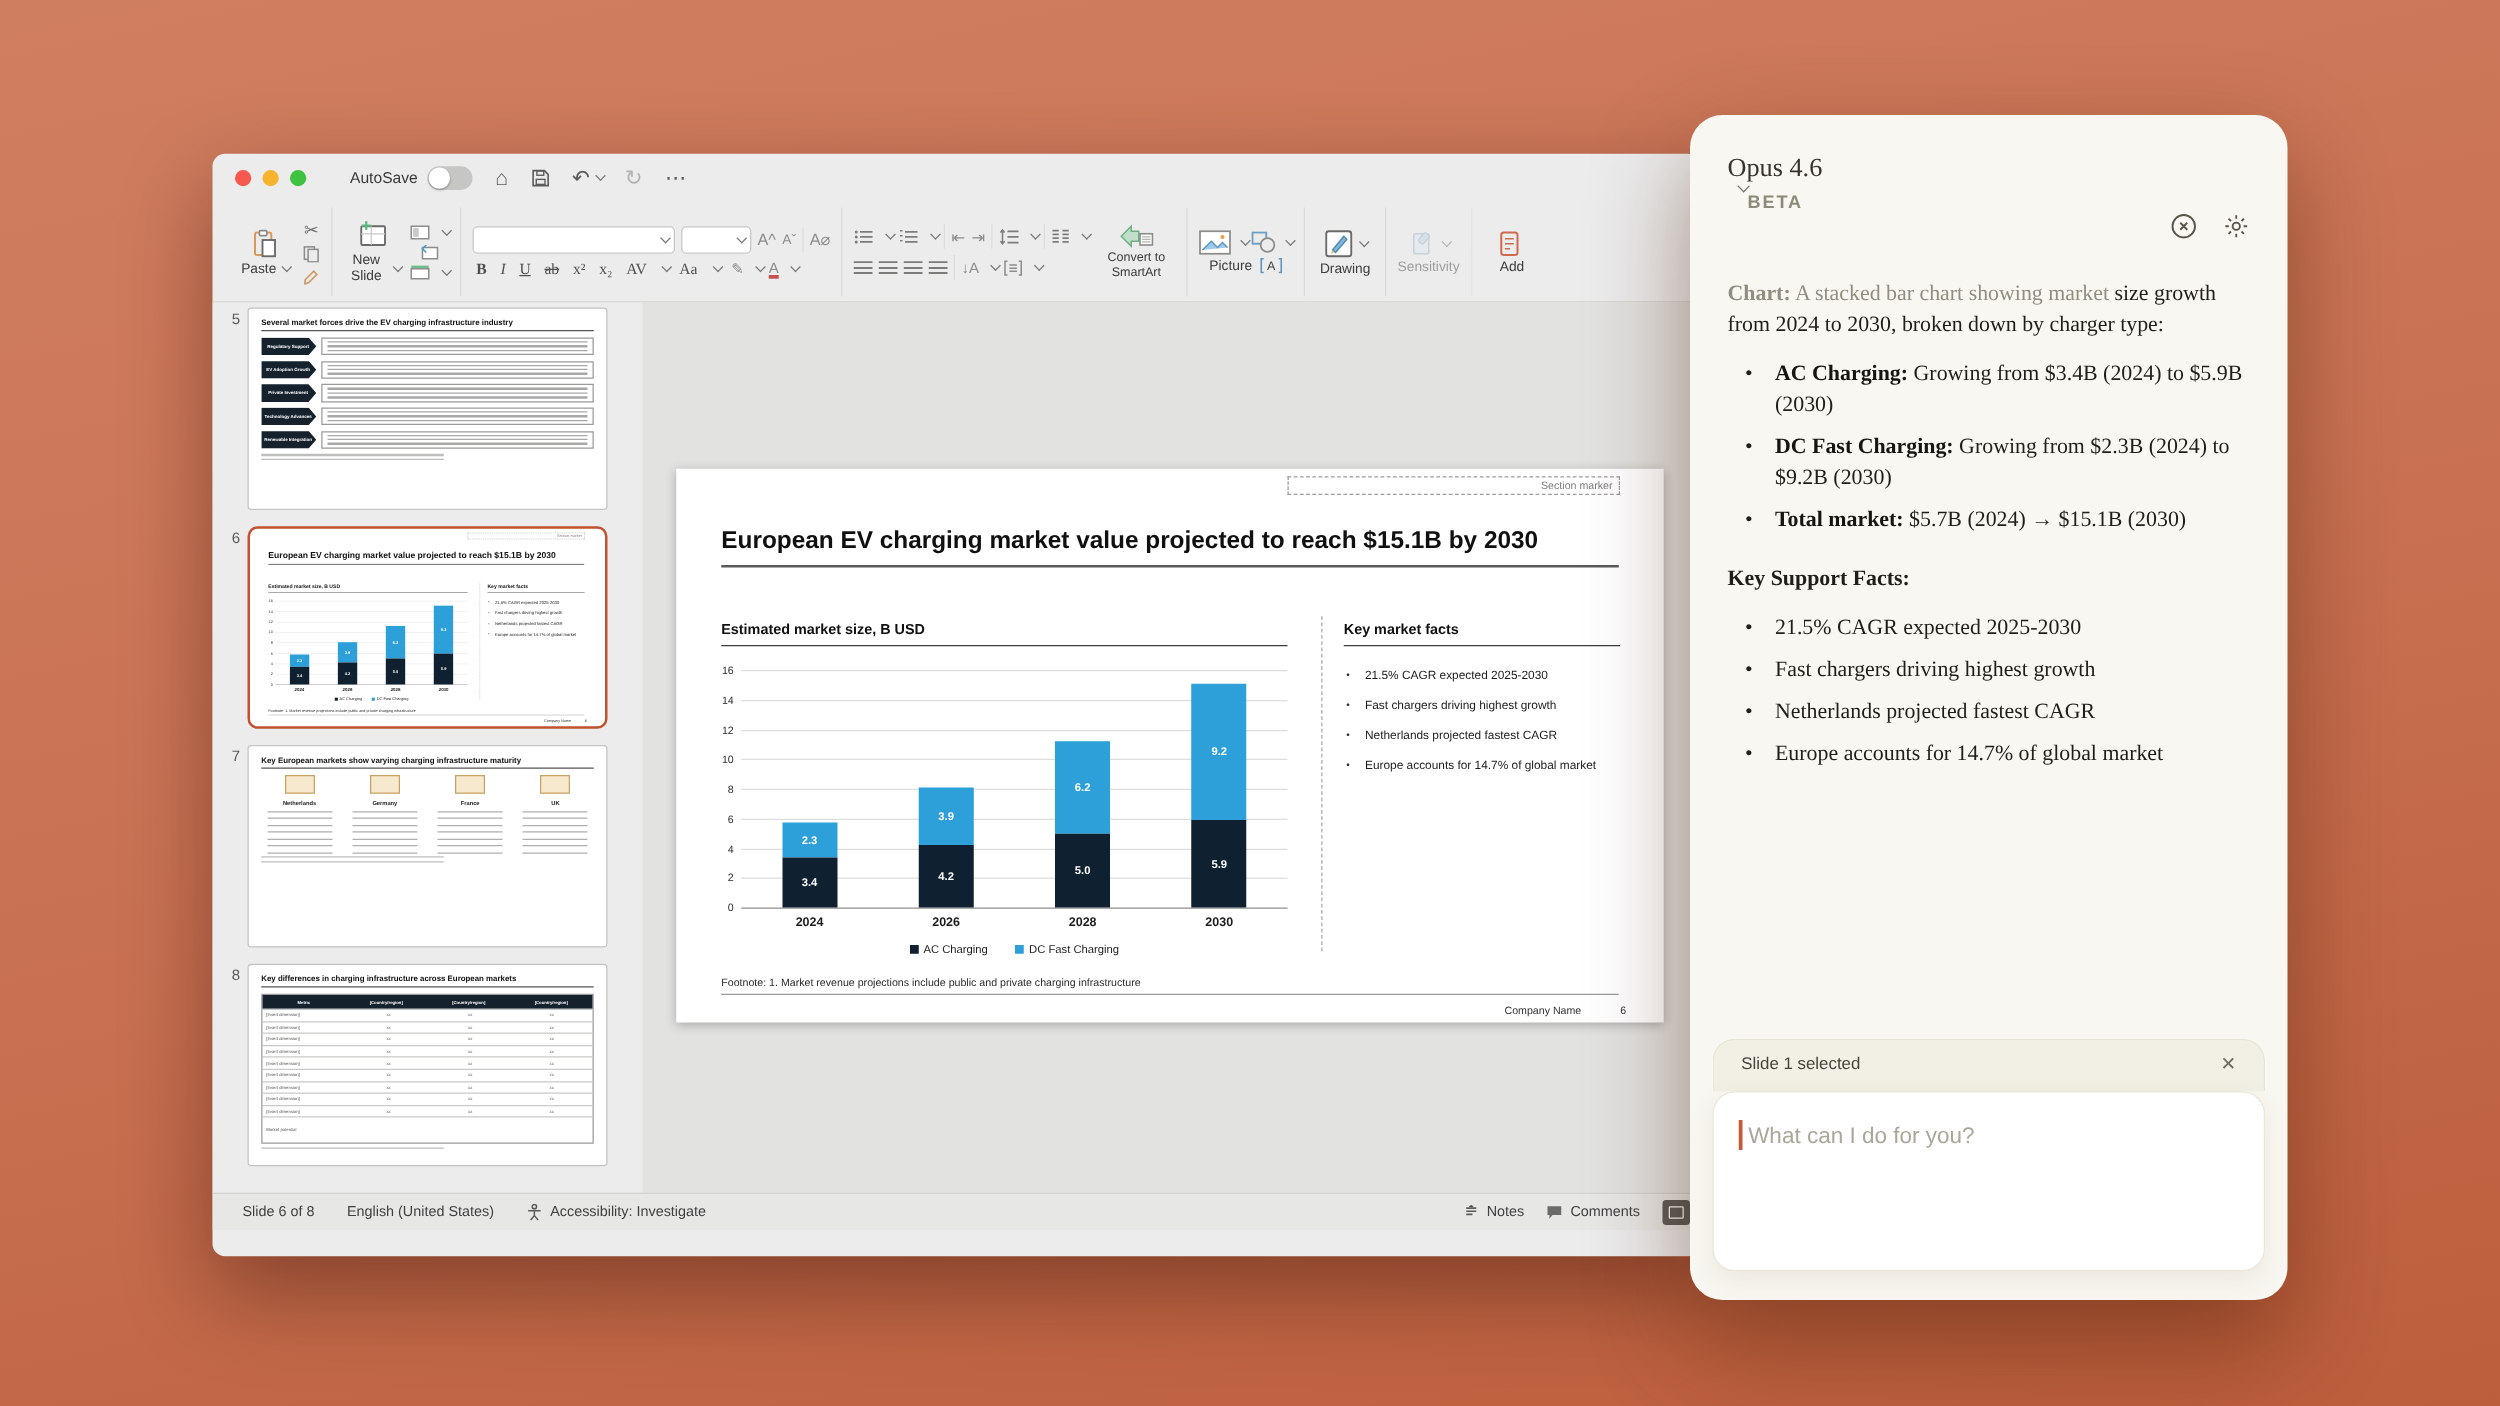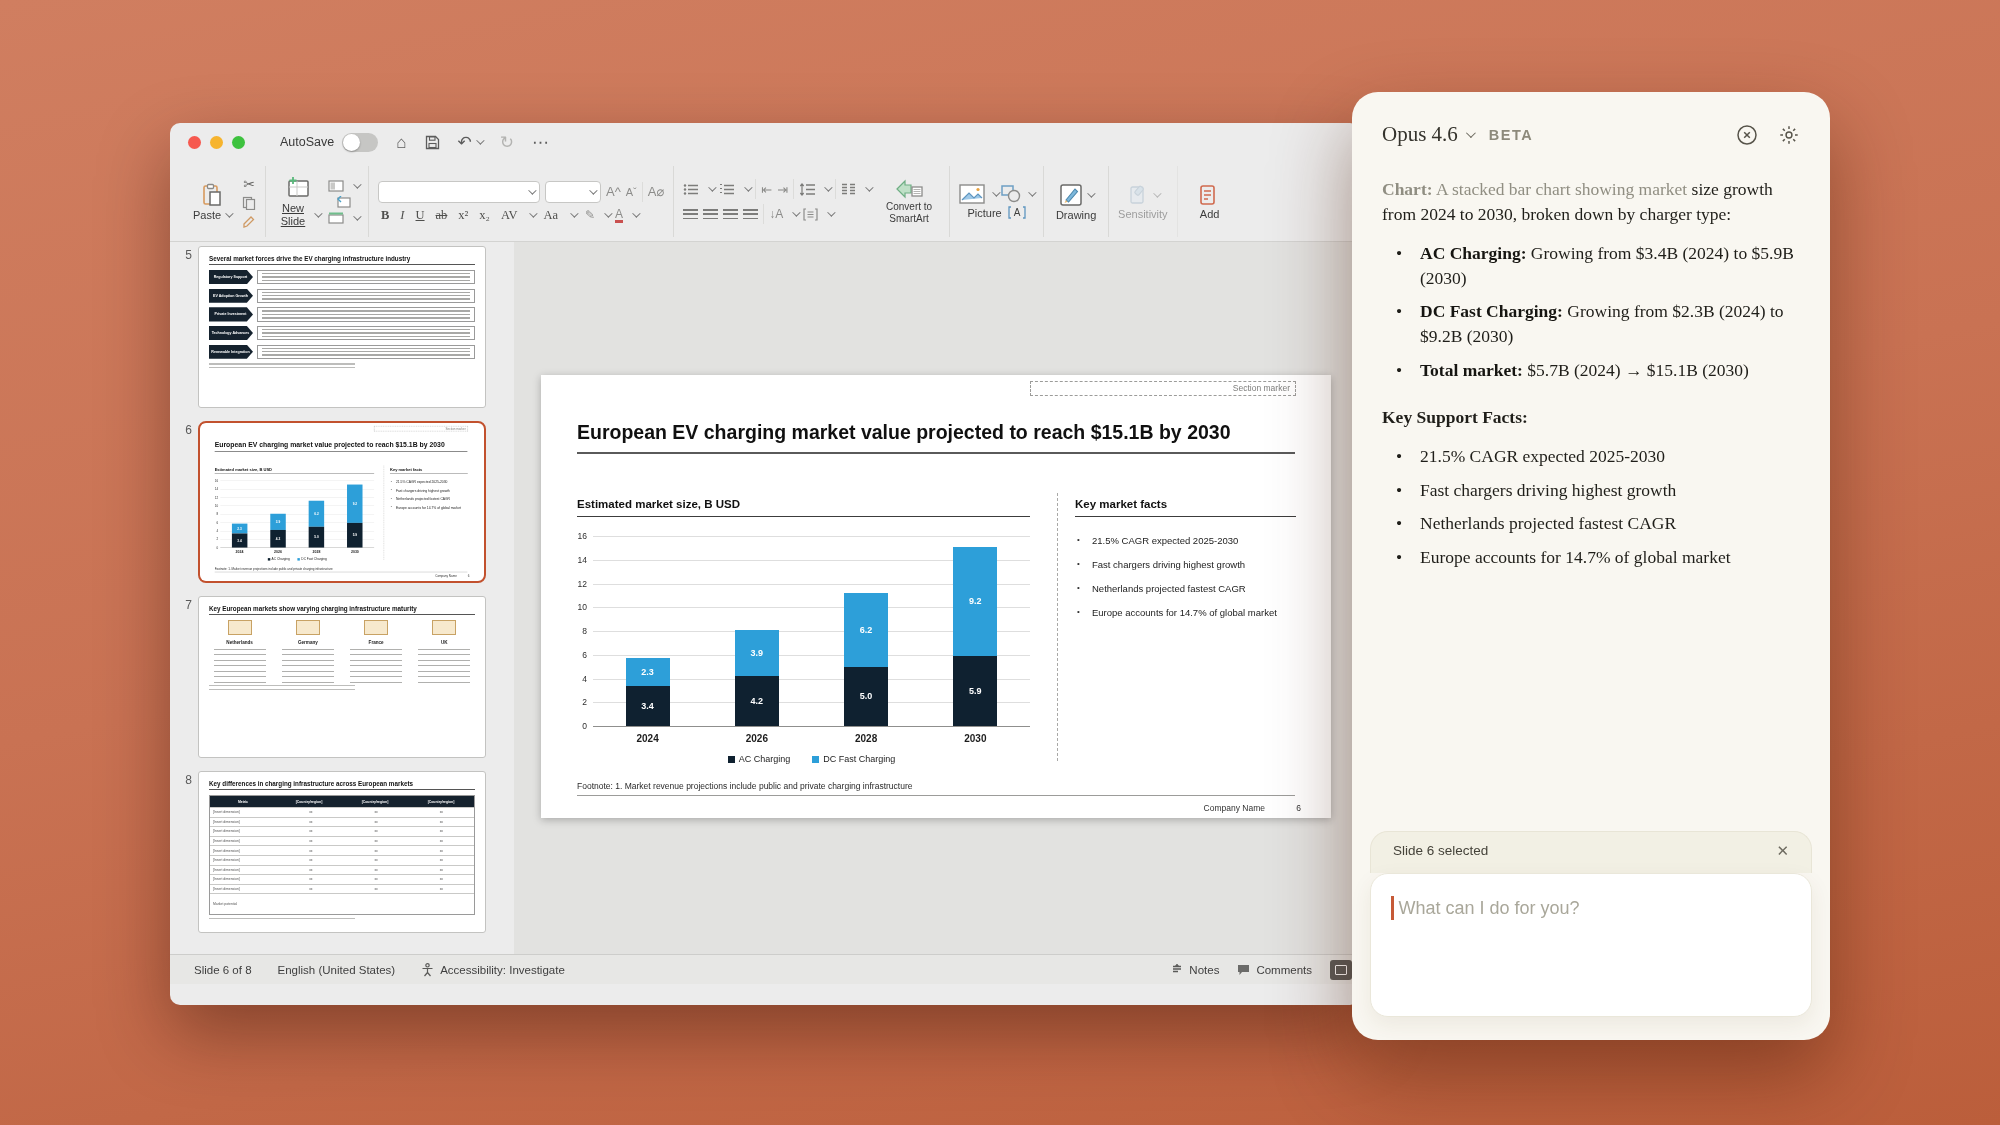--- a/index.html
+++ b/index.html
@@ -117,21 +117,21 @@
   .statusbar{height:29px;border-top:1px solid #cdcdcb;background:#e7e7e5;display:flex;align-items:center;
              font-size:11.5px;color:#3f3f3f;padding:0 8px 0 24px;}
   .sb-item{margin-right:26px;display:flex;align-items:center;gap:6px;}
   .sb-right{margin-left:auto;display:flex;align-items:center;gap:18px;}
   .sb-darkbtn{width:22px;height:20px;background:#5d5d5b;border-radius:3px;display:flex;align-items:center;justify-content:center;}
   .sb-darkbtn i{display:block;width:10px;height:8px;border:1.4px solid #fff;border-radius:1px;}
 
   
   .panel{position:absolute;left:1352px;top:92px;width:478px;height:948px;border-radius:26px;
          background:#f9f7f1;box-shadow:0 34px 80px rgba(70,25,5,.45);overflow:hidden;}
-  .p-head{display:flex;align-items:center;padding:30px 30px 0 30px;font-family:"Liberation Serif",serif;}
+  .p-head{display:flex;align-items:flex-start;padding:30px 30px 0 30px;font-family:"Liberation Serif",serif;flex-direction:column;}
   .p-model{font-size:21px;color:#35332c;}
   .p-beta{font-size:14.5px;letter-spacing:1.5px;color:#8d8a7b;margin-left:16px;font-family:"Liberation Sans",sans-serif;font-weight:bold;}
   .p-hicons{margin-left:auto;display:flex;gap:20px;color:#57544a;align-items:center;}
   .p-body{padding:30px 30px 0 30px;font-family:"Liberation Serif",serif;font-size:17.5px;line-height:1.42;color:#1f1e19;}
   .p-body .gray{color:#908e82;}
   .p-body b{color:#161511;}
   .a-list{list-style:none;margin:14px 0 0 0;padding:0 0 0 12px;}
   .a-list li{position:relative;padding-left:26px;margin-bottom:9px;}
   .a-list li::before{content:"•";position:absolute;left:2px;top:0;}
   .a-h{font-weight:bold;margin:22px 0 0 0;}
@@ -221,21 +221,21 @@
       <div class="rgroup">
         <div class="bigbtn">
           <span class="rico">
             <svg width="26" height="24" viewBox="0 0 26 24">
                 <rect x="4" y="5" width="19" height="15" rx="1" fill="#fff" stroke="#6a6a68" stroke-width="1.5"></rect>
                 <path d="M12 5v15M4 11h19" stroke="#c9c9c7" stroke-width="1"></path>
                 <path d="M4.5 2.5h7M8 -1v7" transform="translate(0,2)" stroke="#59b87a" stroke-width="1.8"></path>
               </svg>
           </span>
           <span style="display:flex;align-items:center;text-align:center;">
-              <span style="width:34px;line-height:1.1;text-decoration:underline;">New Slide</span>
+              <span style="width:34px;line-height:1.1;">New Slide</span>
               <span class="chev sm"></span>
             </span>
         </div>
         <div class="smcol">
           <span class="smrow">
               <span class="rico">
                 <svg width="16" height="12" viewBox="0 0 16 12">
                   <rect x="1" y="1" width="14" height="10" fill="#fff" stroke="#8c8c8a" stroke-width="1.2"></rect>
                   <rect x="2.5" y="2.5" width="4.5" height="7" fill="#c9c9c7"></rect>
                 </svg>
@@ -874,21 +874,21 @@
       <ul class="a-list" id="a-facts">
           <li>21.5% CAGR expected 2025-2030</li>
           <li>Fast chargers driving highest growth</li>
           <li>Netherlands projected fastest CAGR</li>
           <li>Europe accounts for 14.7% of global market</li>
         </ul>
     </div>
 
     <div class="composer">
       <div class="chip">
-        <span class="chip-label">Slide 6 selected</span>
+        <span class="chip-label">Slide 1 selected</span>
         <span class="chip-x">✕</span>
       </div>
       <div class="input-card">
         <div class="ph-row">
           <span class="caret"></span>
           <span class="ph-text">What can I do for you?</span>
         </div>
       </div>
     </div>
   </div>

